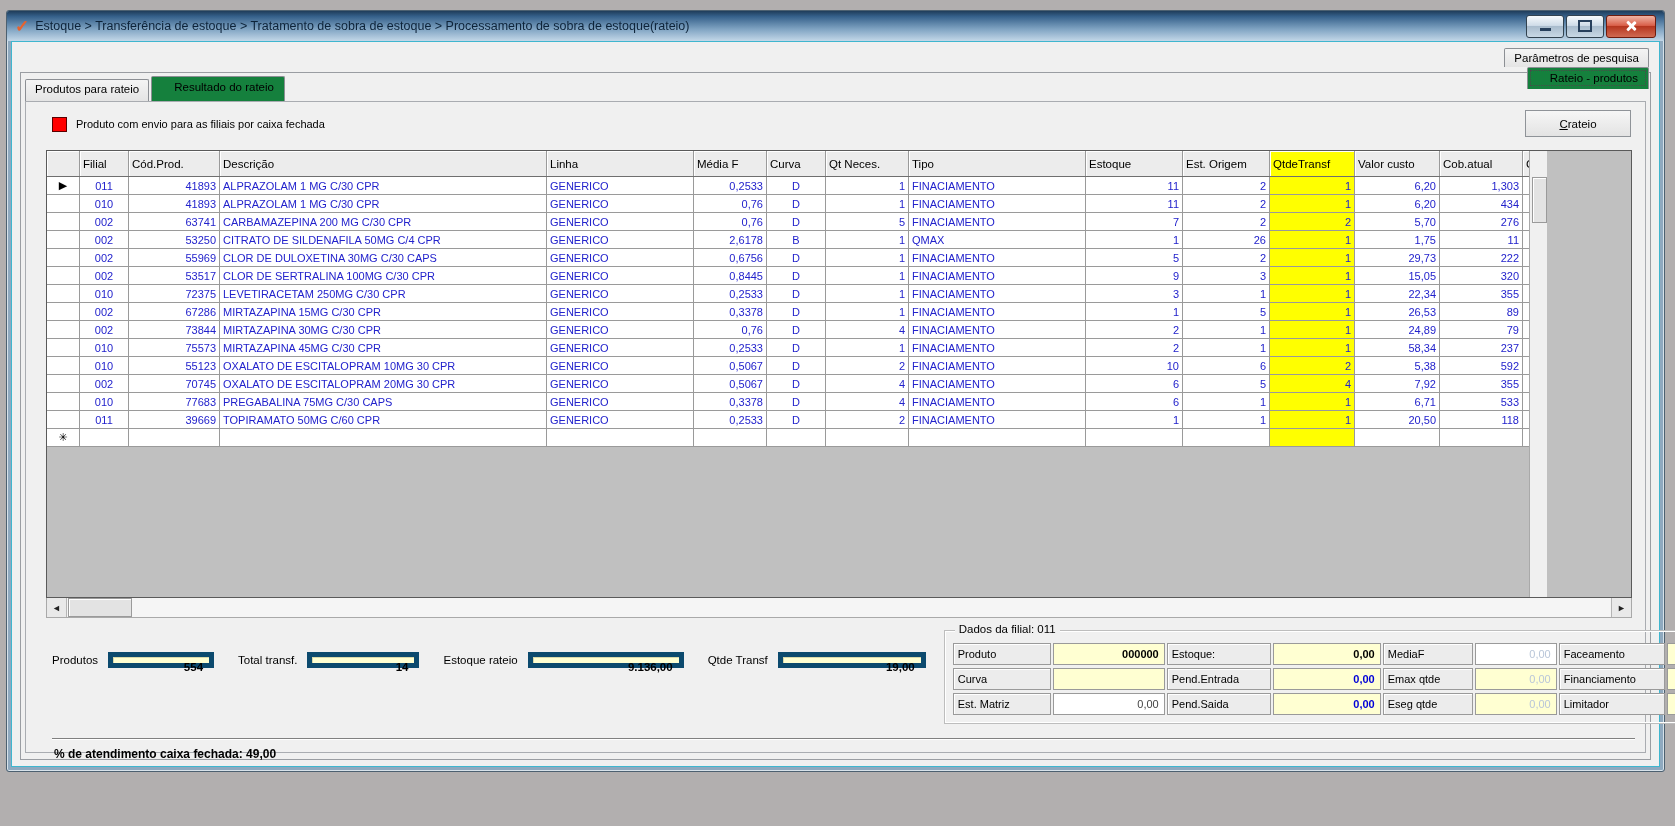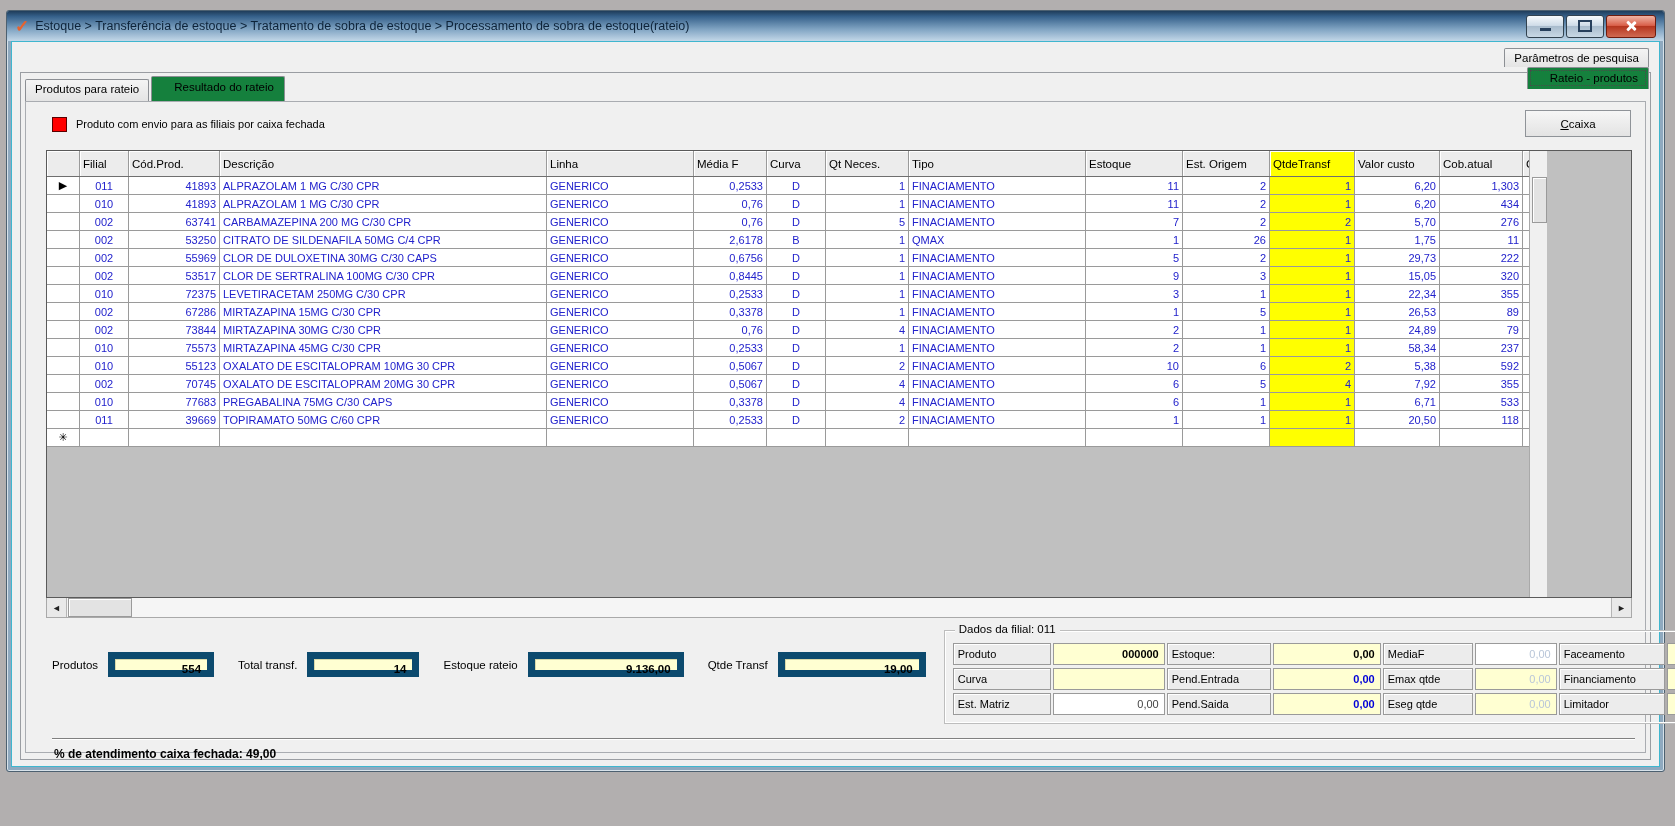--- a/index.html
+++ b/index.html
@@ -78,22 +78,22 @@
   .hscroll{width:1584px;height:19px;border:1px solid #a9a9a9;border-top:none;
     background:#f5f5f5;display:flex;align-items:stretch;box-sizing:content-box;}
   .harrow{width:19px;background:#e9e9e9;border-right:1px solid #b5b5b5;display:flex;
     align-items:center;justify-content:center;font-size:9px;color:#222;}
   .harrow.right{border-right:none;border-left:1px solid #b5b5b5;margin-left:auto;}
   .hthumb{width:62px;margin-left:1px;background:#e3e3e3;border:1px solid #9a9a9a;
     box-shadow:inset 1px 1px 0 #fff;}
   
   .bottom-row{display:flex;align-items:flex-start;margin-top:12px;width:1600px;}
   .summary{display:flex;align-items:center;gap:10px;margin-top:22px;font-size:11.5px;}
-  .sumfield{background:#ffffd2;border:7px solid #0c4a6e;box-shadow:inset 1px 1px 0 #d9d9a9;
-    height:25px;line-height:20px;text-align:right;padding:0 6px;font-weight:bold;
+  .sumfield{background:#ffffd2;border:5px solid #0c4a6e;box-shadow:inset 1px 1px 0 #d9d9a9;
+    height:16px;line-height:20px;text-align:right;padding:0 6px;font-weight:bold;
     box-sizing:border-box;}
   .w105{width:106px;} .w110{width:112px;} .w155{width:156px;} .w145{width:148px;}
   .sum-label{margin-left:14px;white-space:nowrap;}
   .sum-label:first-child{margin-left:6px;}
   
   .groupbox{margin-left:18px;border:1px solid #bdbdbd;box-shadow:inset 0 0 0 1px #fff;
     position:relative;width:812px;padding:12px 8px 8px 8px;box-sizing:border-box;}
   .groupbox .gb-title{position:absolute;top:-8px;left:10px;background:#f0f0f0;
     padding:0 4px;font-size:11.5px;}
   .gb-grid{display:grid;grid-template-columns:98px 112px 104px 108px 90px 82px 106px 90px;
@@ -149,21 +149,21 @@
         </div>
 
         <div class="subpage">
 
           <div class="legend-row">
             <span class="legend-swatch"></span>
             <span>Produto com envio para as filiais por caixa fechada</span>
           </div>
 
           <button class="copy-btn">
-            <span><span class="accel">C</span><span>caixa</span></span>
+            <span><span class="accel">C</span><span>rateio</span></span>
           </button>
 
           <div class="grid-block">
             <div class="grid-wrap">
               <div class="grid-viewport">
                 <table class="grid" id="grid-table">
                     <thead>
                       <tr>
                         <th class="col-ind"></th>
                         <th class="col-filial">Filial</th>

